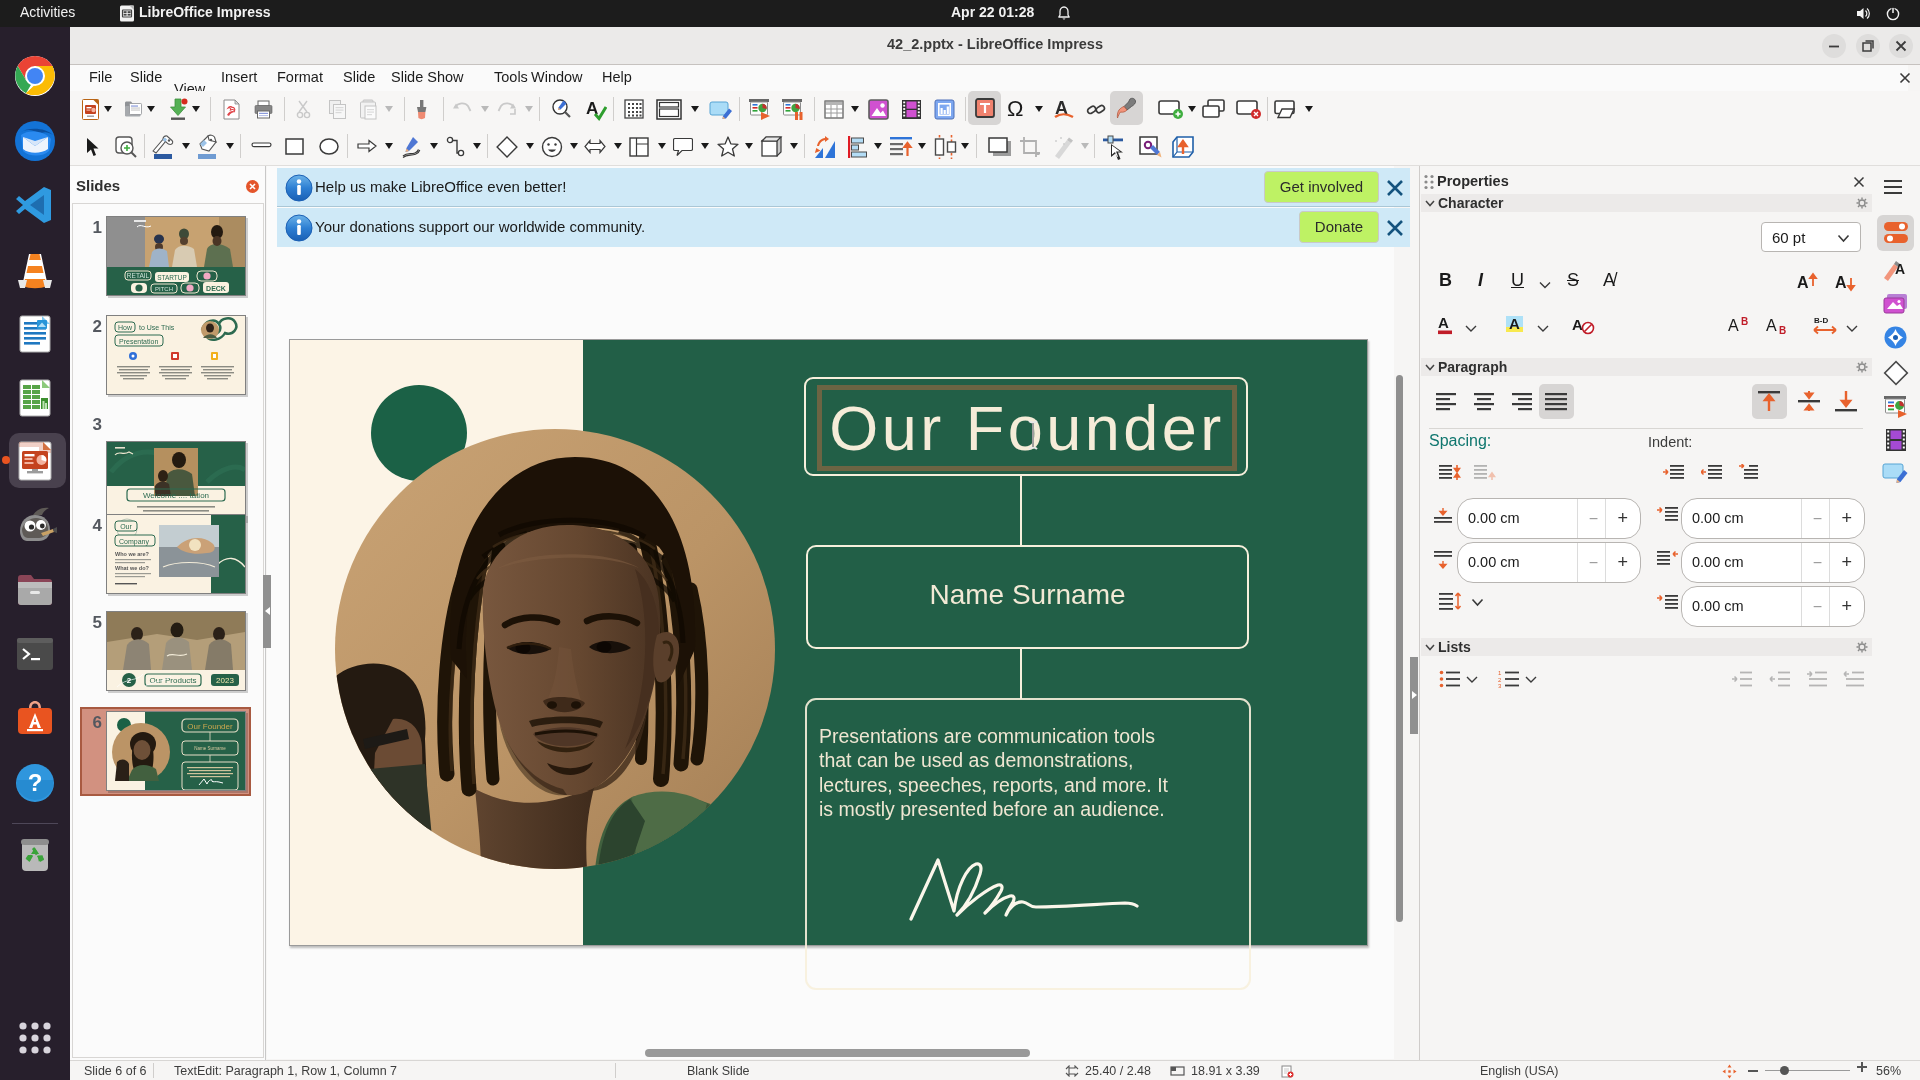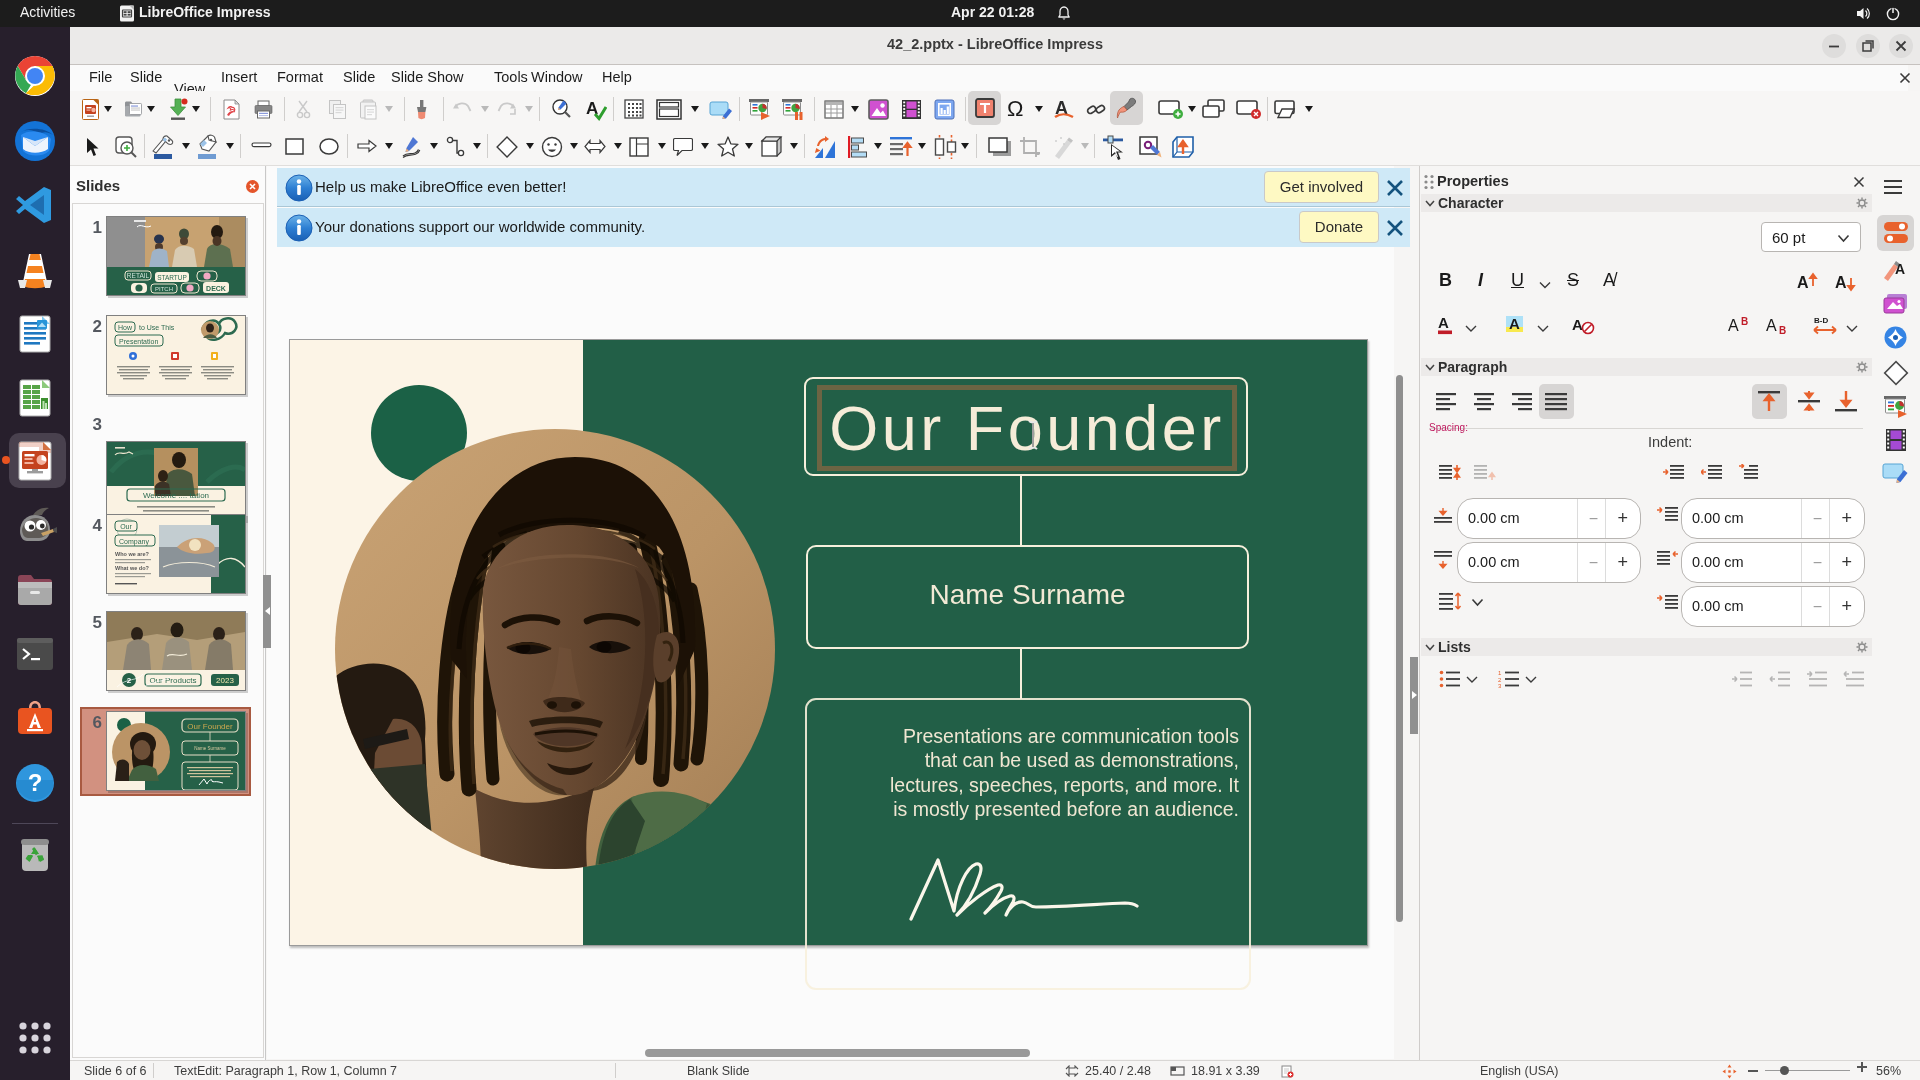--- a/index.html
+++ b/index.html
@@ -25,21 +25,21 @@
   .dda { position:absolute; width:0; height:0; border-left:4.5px solid transparent; border-right:4.5px solid transparent; border-top:6px solid #1a1a1a; }
   .dda.dis { border-top-color:#b9b9b9; }
   .activebg { position:absolute; background:#d7d5d4; border-radius:5px; }
   
   #slidespanel { left:70px; top:166px; width:196px; height:894px; background:#fbfbfb; border-right:1px solid #c8c8c8; }
   .thumbwrap { position:absolute; left:36px; width:140px; height:80px; background:#fff; border:1px solid #808080; box-shadow:2px 2px 0 rgba(0,0,0,.18); overflow:hidden; }
   .thnum { position:absolute; left:14px; width:18px; text-align:right; font-size:17px; font-weight:bold; color:#54585f; }
   
   .notif { position:absolute; left:277px; width:1133px; height:39px; background:#cfe9f7; }
   .notif .txt { position:absolute; left:38px; top:10px; font-size:15px; color:#1a1a1a; }
-  .nbtn { position:absolute; top:3px; height:32px; background:#fef9c3; border:1px solid #c9c9c9; border-radius:4px; font-size:15px; color:#2b2b2b; text-align:center; }
+  .nbtn { position:absolute; top:3px; height:32px; background:#bef264; border:1px solid #c9c9c9; border-radius:4px; font-size:15px; color:#2b2b2b; text-align:center; }
   
   #canvas { left:267px; top:166px; width:1127px; height:893px; background:#fbfbfb; }
   
   #props { left:1419px; top:166px; width:453px; height:894px; background:#f6f5f4; border-left:1px solid #cfccca; }
   .phead { position:absolute; left:1px; width:451px; height:18px; background:#eceae9; }
   .phead .lbl { position:absolute; left:17px; top:1px; font-size:14px; font-weight:bold; color:#2f2f2f; }
   .spin { position:absolute; height:41px; background:#fff; border:1px solid #b8b5b2; border-radius:16px; }
   .spin .val { position:absolute; left:10px; top:11px; font-size:14.5px; color:#1a1a1a; }
   .spin .m { position:absolute; right:42px; top:11px; color:#9a9a9a; font-size:16px; }
   .spin .p { position:absolute; right:12px; top:9px; color:#333; font-size:18px; }
@@ -979,21 +979,21 @@
     <div class="abs" style="left:530px;top:51px;width:416px;height:76px;color:#f5ecd8;font-size:63px;font-weight:300;text-align:center;letter-spacing:3.5px;line-height:76px;">Our Founder</div>
     <svg class="abs" style="left:738px;top:80px;" width="12" height="32" viewBox="0 0 12 32">
         <path d="M2 2 C4 4 8 4 10 2 M6 3 L6 29 M2 30 C4 28 8 28 10 30" stroke="#e8e8e8" stroke-width="2" fill="none"></path>
         <path d="M6 4 L6 28" stroke="#555" stroke-width="1"></path>
       </svg>
 
     <div class="abs" style="left:517px;top:206px;width:443px;height:104px;border:2.5px solid #f7efdc;border-radius:10px;"></div>
     <div class="abs" style="left:517px;top:240px;width:443px;text-align:center;color:#f2e9d5;font-size:28px;">Name Surname</div>
 
     <div class="abs" style="left:516px;top:359px;width:446px;height:292px;border:2px solid rgba(247,239,220,0.9);border-radius:11px;"></div>
-    <div class="abs" style="left:530px;top:385px;width:420px;text-align:right;color:#efe6d2;font-size:19.5px;line-height:24.4px;">Presentations are communication tools<br>that can be used as demonstrations,<br>lectures, speeches, reports, and more. It<br>is mostly presented before an audience.</div>
+    <div class="abs" style="left:530px;top:385px;width:420px;text-align:left;color:#efe6d2;font-size:19.5px;line-height:24.4px;">Presentations are communication tools<br>that can be used as demonstrations,<br>lectures, speeches, reports, and more. It<br>is mostly presented before an audience.</div>
     <svg class="abs" style="left:614px;top:510px;" width="245" height="80" viewBox="0 0 245 80">
       <path d="M8 70 L35 11 L51 62 C54 38 64 18 73 15 C78 14 79 19 77 25 C71 44 62 58 54 66 C66 54 84 40 95 36 C99 35 100 38 98 42 C93 51 87 59 82 64 C89 57 99 49 107 47 C111 46 112 49 110 53 C107 58 104 63 103 66 C106 59 113 52 120 53 C126 54 126 58 133 58 C160 58 196 55 222 54 C228 54 231 55 234 57" fill="none" stroke="#fbf6ea" stroke-width="3.2" stroke-linecap="round" stroke-linejoin="round"></path>
     </svg>
   </div>
 
   <div class="abs" style="left:1129px;top:209px;width:7px;height:547px;background:#8f8f8f;border-radius:4px;"></div>
 
   <div class="abs" style="left:378px;top:883px;width:385px;height:8px;background:#999;border-radius:4px;"></div>
 </div>
 
@@ -1177,21 +1177,21 @@
   <svg class="abs" style="left:376px;top:224px;" width="28" height="23" viewBox="0 0 28 23">
       <rect x="2" y="10" width="22" height="2.4" fill="#3a3a3a"></rect>
       <path d="M13 1 L13 5 M13 8 L9.5 3.5 L16.5 3.5 Z" stroke="#e8622d" stroke-width="2" fill="#e8622d"></path>
       <path d="M13 21 L13 18 M13 15 L9.5 19.5 L16.5 19.5 Z" stroke="#e8622d" stroke-width="2" fill="#e8622d"></path>
     </svg>
   <svg class="abs" style="left:413px;top:224px;" width="28" height="23" viewBox="0 0 28 23">
       <rect x="2" y="19" width="22" height="2.4" fill="#3a3a3a"></rect>
       <path d="M13 1 L13 12 M13 16 L9 11 L17 11 Z" stroke="#e8622d" stroke-width="2.4" fill="#e8622d"></path>
     </svg>
   <div class="abs" style="left:9px;top:262px;width:434px;height:1px;background:#d8d6d3;"></div>
-  <div class="abs" style="left:9px;top:256px;font-size:10px;color:#be185d;">Spacing:</div>
+  <div class="abs" style="left:9px;top:266px;font-size:16px;color:#0f766e;">Spacing:</div>
   <div class="abs" style="left:228px;top:268px;font-size:14.5px;color:#3c3c3c;">Indent:</div>
 
   <svg class="abs" style="left:19px;top:298px;" width="22" height="18" viewBox="0 0 22 18">
       <g fill="#3a3a3a">
         <rect x="0" y="1" width="13" height="1.8"></rect>
         <rect x="0" y="5" width="13" height="1.8"></rect>
         <rect x="0" y="9" width="13" height="1.8"></rect>
         <rect x="0" y="13" width="13" height="1.8"></rect>
       </g>
       <path d="M18 1 L18 5 M18 8 L15.5 4.5 L20.5 4.5 Z M18 16 L18 12 M18 9.5 L15.5 13 L20.5 13 Z" stroke="#e8622d" stroke-width="1.6" fill="#e8622d"></path>

